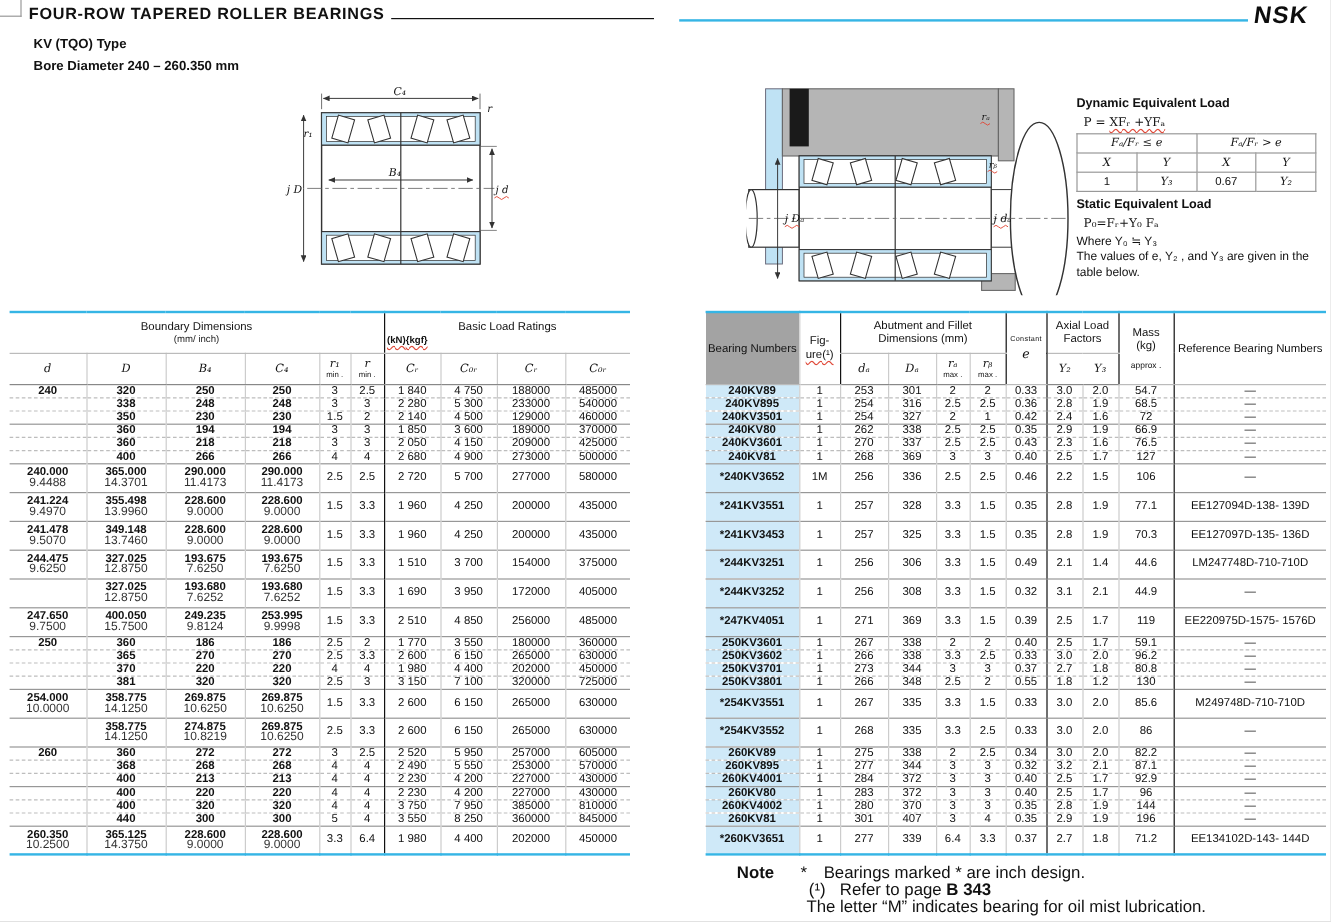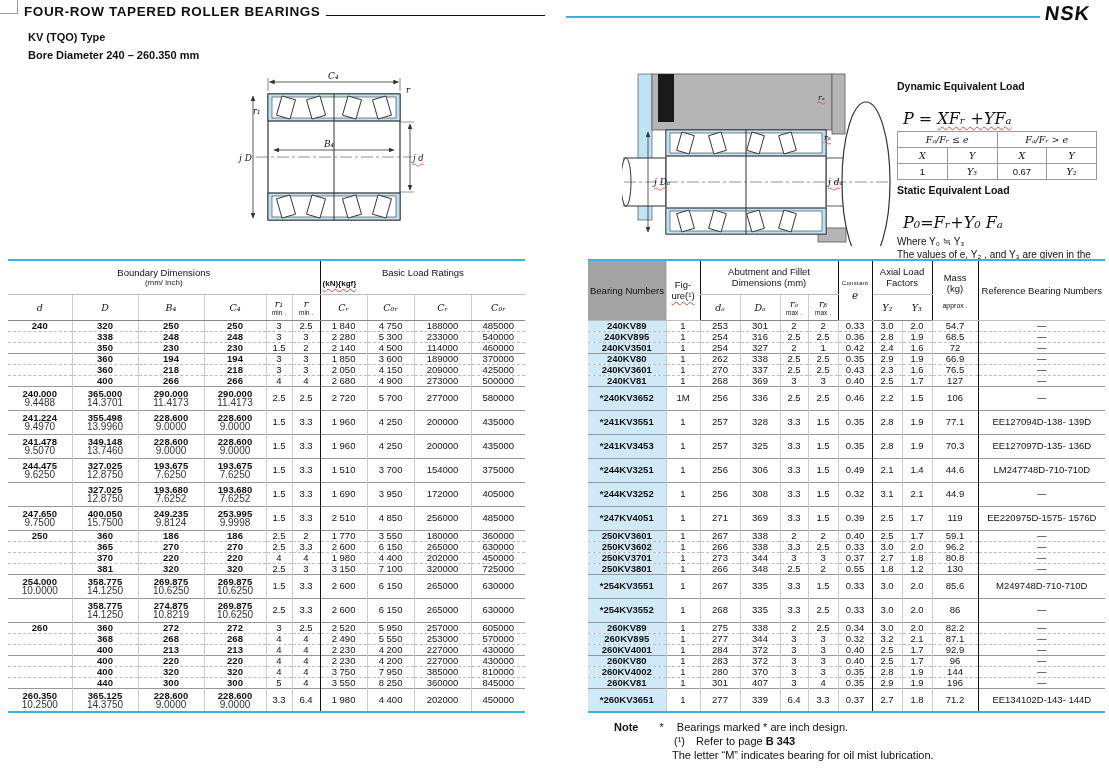--- a/index.html
+++ b/index.html
@@ -16,21 +16,21 @@
   .title-row h1{font-size:13.5px;font-weight:bold;letter-spacing:.6px;color:#111;white-space:nowrap}
   .title-rule{flex:1;border-bottom:1.5px solid #111;margin:0 0 3px 6px}
   .accent-line{left:566px;top:16px;width:474px;height:2px;background:#35b5e5}
   .nsk{left:1045px;top:2px;font-size:20px;font-weight:bold;letter-spacing:1px;color:#0d0d0d;transform:skewX(-8deg)}
   .sub1{left:28px;top:31px;font-size:11px;font-weight:bold;color:#111}
   .sub2{left:28px;top:49px;font-size:11px;font-weight:bold;color:#111}
 
   
   .panel{left:897px;top:80px;width:208px;font-size:10px;color:#111}
   .panel .ttl{font-weight:bold;font-size:10.5px;margin-bottom:1px}
-  .formula{font-family:"DejaVu Serif","Liberation Serif",serif;font-style:italic;font-size:16px;margin:17px 0 3px 6px}
+  .formula{font-family:"DejaVu Serif","Liberation Serif",serif;font-size:10px;margin:5px 0 3px 6px}
   table.dyt{border-collapse:collapse;table-layout:fixed;width:200px;margin:1px 0 4px 0}
   table.dyt td{border:1px solid #999;text-align:center;font-size:9.5px;height:16px;padding:0}
   table.dyt .it{font-family:"DejaVu Serif","Liberation Serif",serif;font-style:italic}
   .panel .plain{font-size:10px;line-height:13px}
 
   
   .tblwrap{top:259px}
   table.main{border-collapse:collapse;table-layout:fixed;width:517px;border-top:2px solid #35b5e5;border-bottom:2px solid #35b5e5;background:#fff}
   table.main th,table.main td{padding:0 2px;font-size:9.5px;color:#111;text-align:center;border-left:1px solid #ccc;overflow:hidden;white-space:nowrap}
   table.main th:first-child,table.main td:first-child{border-left:none}
@@ -63,21 +63,21 @@
   .figh{font-weight:normal;font-size:8.5px}
   .eh{font-weight:normal}
   .tinyc{font-size:6px;letter-spacing:.3px}
   .esym{font-family:"DejaVu Serif","Liberation Serif",serif;font-style:italic;font-size:10.5px;margin-top:3px}
   .axh,.abuth{font-weight:normal;font-size:9.5px}
   .massh{font-weight:normal;font-size:8.5px}
   .approx{font-size:7px;margin-top:8px}
   .refh{font-weight:normal;font-size:9.5px;white-space:normal}
 
   
-  .note{left:614px;top:720px;font-size:11px;color:#111;line-height:14px}
+  .note{left:614px;top:720px;font-size:14px;color:#111;line-height:14px}
   .note b{font-weight:bold}
   .note .ind{margin-left:60px}
   .note .ind2{margin-left:58px}
 
   svg text{font-family:"DejaVu Serif","Liberation Serif",serif;font-style:italic;fill:#111}
 </style>
 </head>
 <body>
 
 <div class="page">
@@ -330,21 +330,21 @@
             <td>
               <div class="mm">230</div>
             </td>
             <td>
               <div class="mm">230</div>
             </td>
             <td class="rv">1.5</td>
             <td class="rv">2</td>
             <td class="ld blk">2 140</td>
             <td class="ld">4 500</td>
-            <td class="ld">114000</td>
+            <td class="ld">129000</td>
             <td class="ld">460000</td>
           </tr>
           <tr class="sep-solid">
             <td>
               <div class="mm"></div>
             </td>
             <td>
               <div class="mm">360</div>
             </td>
             <td>

